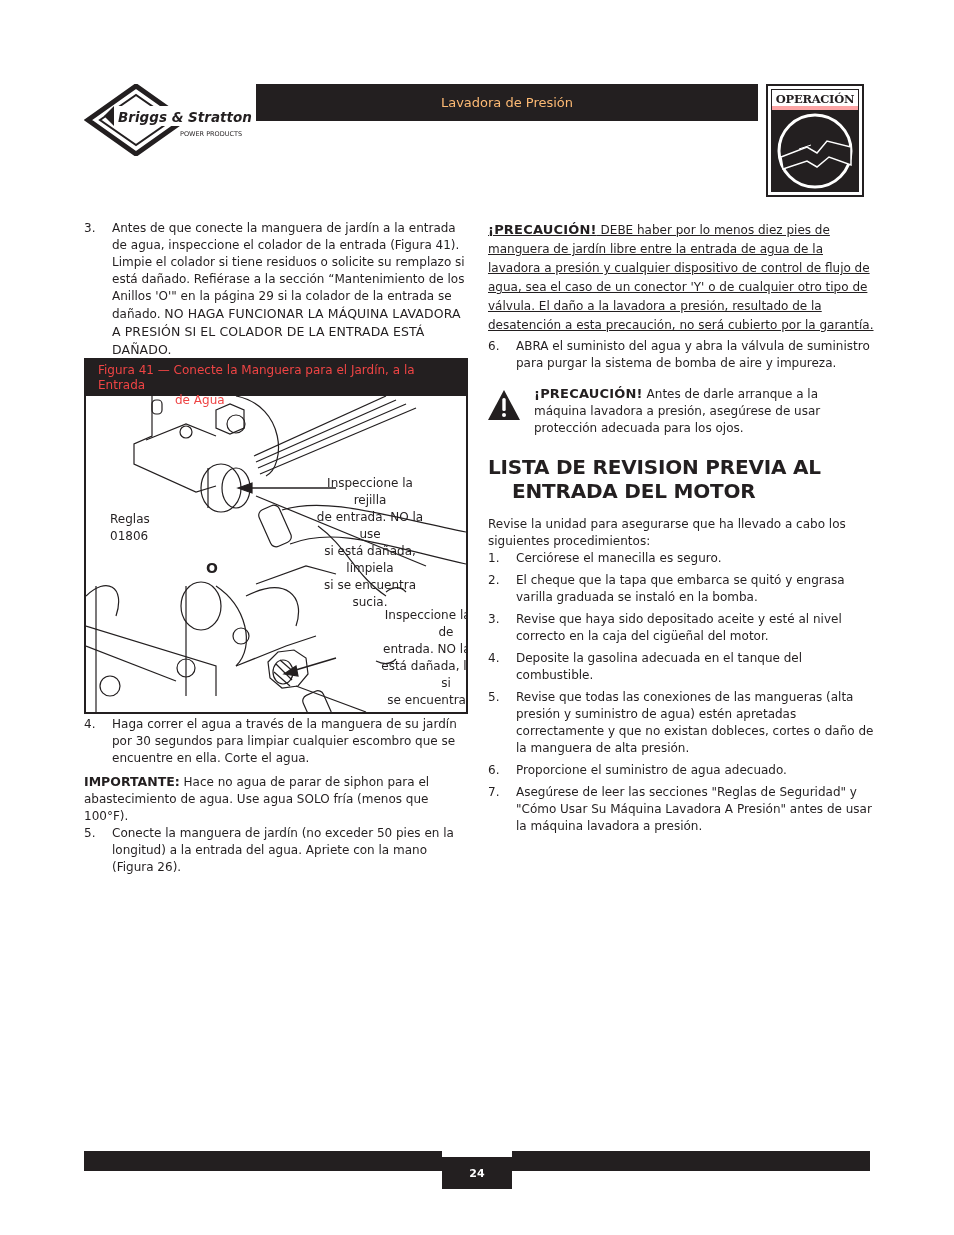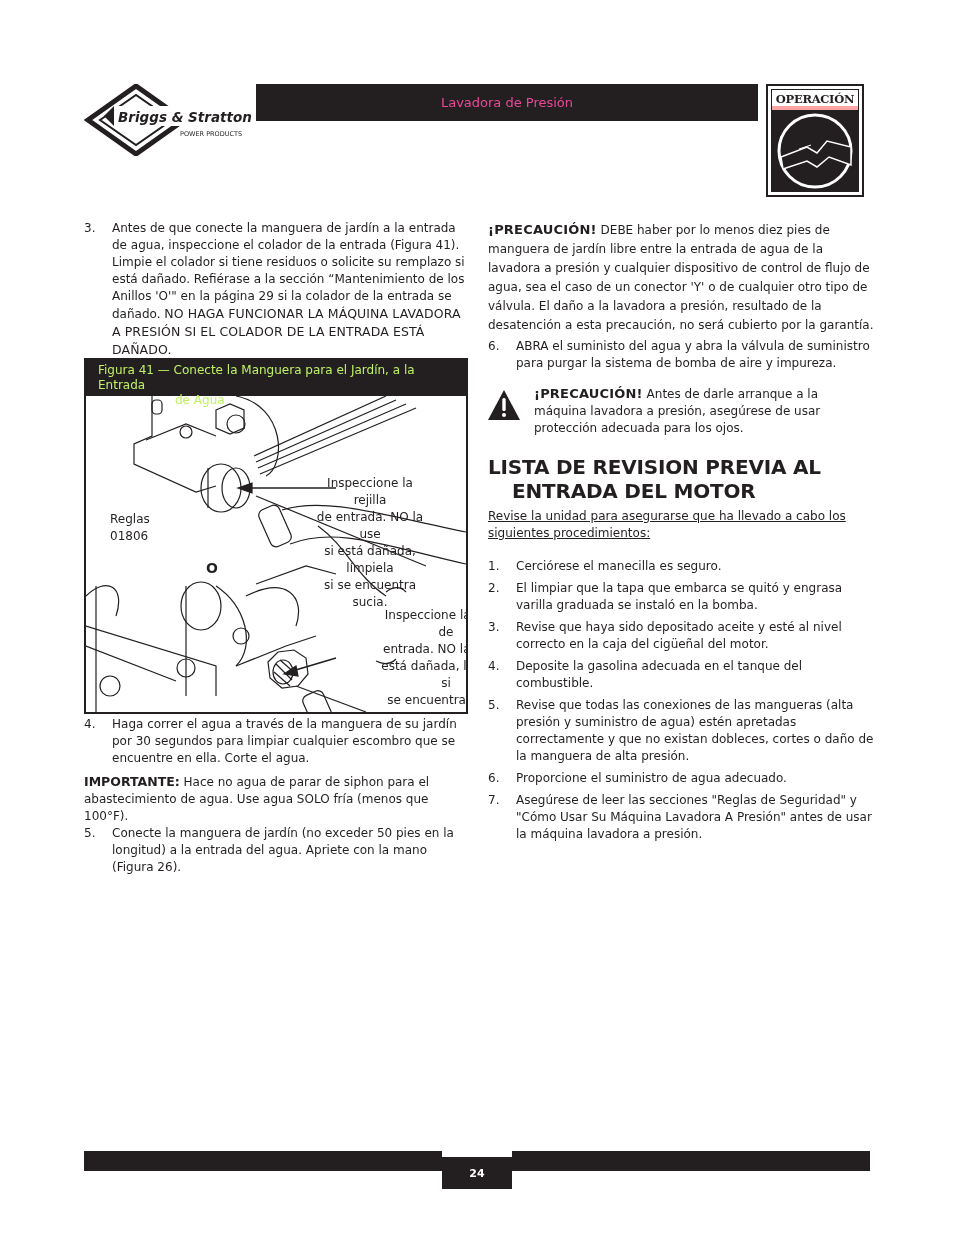--- a/index.html
+++ b/index.html
@@ -1,55 +1,55 @@
 <!DOCTYPE html>
 <html><head>
   <meta charset="utf-8">
   <style>
     * { box-sizing: border-box; margin: 0; padding: 0; }
     html, body { width: 954px; height: 1235px; background: #ffffff; }
     body { position: relative; font-family: "DejaVu Sans", sans-serif; color: #231f20; overflow: hidden; }
 
     
     .logo { position: absolute; left: 84px; top: 84px; width: 170px; height: 72px; }
-    .header-bar { position: absolute; left: 256px; top: 84px; width: 502px; height: 37px; background: #231f20; color: #ec4899; font-size: 13px; display: flex; align-items: center; justify-content: center; }
+    .header-bar { position: absolute; left: 256px; top: 84px; width: 502px; height: 37px; background: #231f20; color: #fdba74; font-size: 13px; display: flex; align-items: center; justify-content: center; }
     .op-badge { position: absolute; left: 766px; top: 84px; width: 98px; height: 113px; border: 2px solid #231f20; background: #fff; padding: 3px; }
     .op-inner { width: 100%; height: 100%; border: 1px solid #231f20; display: flex; flex-direction: column; }
     .op-title { font-family: "DejaVu Serif", serif; font-weight: bold; font-size: 11.5px; text-align: center; height: 20px; line-height: 19px; border-bottom: 4px solid #fca5a5; letter-spacing: -0.3px; }
     .op-art { flex: 1; background: #231f20; display: flex; align-items: center; justify-content: center; }
 
     
     .col { position: absolute; font-size: 12px; line-height: 17px; }
     .col-left { left: 84px; top: 220px; width: 384px; }
     .col-right { left: 488px; top: 220px; width: 386px; }
 
     .ol-item { display: flex; }
     .ol-num { width: 28px; flex: 0 0 28px; }
     .ol-text { flex: 1; }
 
     .p { margin-bottom: 6px; }
     .caps { font-size: 12.5px; letter-spacing: 0.1px; }
 
     
     .figure { position: absolute; left: 84px; top: 358px; width: 384px; height: 356px; border: 2px solid #231f20; }
-    .fig-cap { background: #231f20; color: #bef264; font-size: 12px; line-height: 15px; padding: 3px 8px 4px 12px; height: 36px; }
+    .fig-cap { background: #231f20; color: #ef4444; font-size: 12px; line-height: 15px; padding: 3px 8px 4px 12px; height: 36px; }
     .fig-cap .cap-indent { padding-left: 77px; }
     .fig-body { position: relative; height: 316px; overflow: hidden; }
     .fig-label { position: absolute; font-size: 12px; line-height: 17px; }
     .fig-note { position: absolute; font-size: 12px; line-height: 17px; text-align: center; }
 
     .bold { font-weight: bold; }
 
     .caution-head { font-weight: bold; font-size: 13px; letter-spacing: 0.2px; }
 
     .warn-block { display: flex; margin-top: 13px; }
     .warn-icon { width: 34px; flex: 0 0 34px; margin-top: 5px; }
     .warn-text { flex: 1; padding-left: 12px; }
 
-    .section-title { font-size: 20px; font-weight: bold; line-height: 24px; margin-top: 18px; margin-bottom: 5px; letter-spacing: -0.2px; }
+    .section-title { font-size: 20px; font-weight: bold; line-height: 24px; margin-top: 18px; margin-bottom: 13px; letter-spacing: -0.2px; }
     .section-title .indent { padding-left: 24px; display: block; }
 
     .list-item { display: flex; margin-bottom: 5px; }
 
     
     .footer-bar { position: absolute; left: 84px; top: 1151px; width: 786px; height: 20px; background: #231f20; }
     .footer-page { position: absolute; left: 442px; top: 1157px; width: 70px; height: 32px; background: #231f20; color: #fff; font-weight: bold; font-size: 11px; display: flex; align-items: center; justify-content: center; }
     .footer-notch { position: absolute; left: 442px; top: 1151px; width: 70px; height: 6px; background: #fff; }
   </style>
 </head>
@@ -181,21 +181,21 @@
   <div>
     <span class="bold" style="font-size:12.5px;">IMPORTANTE:</span><span> Hace no agua de parar de siphon para el abastecimiento de agua. Use agua SOLO fría (menos que 100°F).</span>
   </div>
   <div class="ol-item">
     <div class="ol-num">5.</div>
     <div class="ol-text">Conecte la manguera de jardín (no exceder 50 pies en la longitud) a la entrada del agua. Apriete con la mano (Figura 26).</div>
   </div>
 </div>
 
 <div class="col col-right">
-  <div class="p" style="line-height:19px; margin-bottom:3px;">
+  <div class="p" style="line-height:19px; margin-bottom:3px;text-decoration:underline;">
     <span class="caution-head">¡PRECAUCIÓN!</span><span> DEBE haber por lo menos diez pies de manguera de jardín libre entre la entrada de agua de la lavadora a presión y cualquier dispositivo de control de flujo de agua, sea el caso de un conector 'Y' o de cualquier otro tipo de válvula. El daño a la lavadora a presión, resultado de la desatención a esta precaución, no será cubierto por la garantía.</span>
   </div>
   <div class="ol-item">
     <div class="ol-num">6.</div>
     <div class="ol-text">ABRA el suministo del agua y abra la válvula de suministro para purgar la sistema de bomba de aire y impureza.</div>
   </div>
 
   <div class="warn-block">
     <div class="warn-icon">
       <svg width="32" height="30" viewBox="0 0 32 30">
@@ -207,30 +207,30 @@
     <div class="warn-text">
       <span class="caution-head">¡PRECAUCIÓN!</span><span> Antes de darle arranque a la máquina lavadora a presión, asegúrese de usar protección adecuada para los ojos.</span>
     </div>
   </div>
 
   <div class="section-title">
     <span>LISTA DE REVISION PREVIA AL</span>
     <span class="indent">ENTRADA DEL MOTOR</span>
   </div>
 
-  <div style="margin-bottom:16px;text-decoration:underline;">Revise la unidad para asegurarse que ha llevado a cabo los siguientes procedimientos:</div>
+  <div style="margin-bottom:0;">Revise la unidad para asegurarse que ha llevado a cabo los siguientes procedimientos:</div>
 
   <div>
     <div class="list-item">
       <div class="ol-num">1.</div>
       <div class="ol-text">Cerciórese el manecilla es seguro.</div>
     </div>
     <div class="list-item">
       <div class="ol-num">2.</div>
-      <div class="ol-text">El limpiar que la tapa que embarca se quitó y engrasa varilla graduada se instaló en la bomba.</div>
+      <div class="ol-text">El cheque que la tapa que embarca se quitó y engrasa varilla graduada se instaló en la bomba.</div>
     </div>
     <div class="list-item">
       <div class="ol-num">3.</div>
       <div class="ol-text">Revise que haya sido depositado aceite y esté al nivel correcto en la caja del cigüeñal del motor.</div>
     </div>
     <div class="list-item">
       <div class="ol-num">4.</div>
       <div class="ol-text">Deposite la gasolina adecuada en el tanque del combustible.</div>
     </div>
     <div class="list-item">

